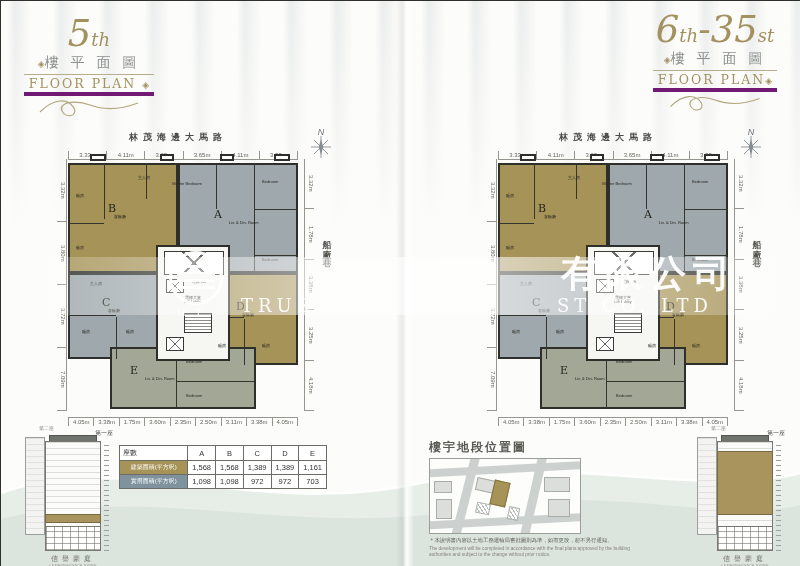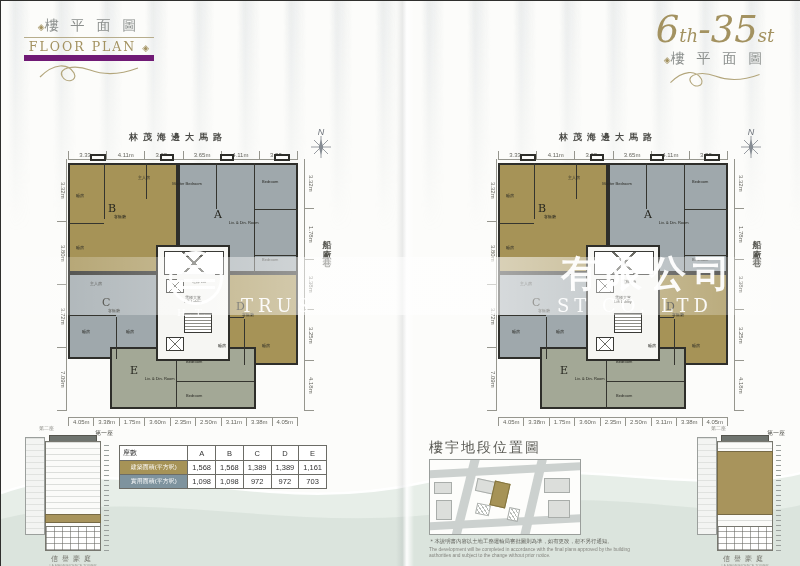--- a/index.html
+++ b/index.html
@@ -14,21 +14,21 @@
   .gutter{position:absolute;left:395px;top:0;width:18px;height:100%;z-index:3;
     background:linear-gradient(90deg,rgba(130,136,140,0),rgba(130,136,140,.16) 35%,rgba(255,255,255,.95) 60%,rgba(130,136,140,0));}
   
   .title{position:absolute;width:160px;text-align:center;z-index:10;}
   .title-l{left:8px;top:14px;} .title-r{left:634px;top:10px;}
   .tnum{font-family:"DejaVu Serif",serif;font-style:italic;color:#a39260;line-height:1;}
   .tn{font-size:37px;} .ts{font-size:18px;}
   .cnrow{margin-top:2px;font-size:14px;color:#8b8f8d;letter-spacing:4px;}
   .orn{font-size:9px;color:#a39260;letter-spacing:0;}
   .enrow{display:inline-block;margin-top:2px;padding:1px 5px;font-family:"DejaVu Serif",serif;
-         font-size:12.5px;letter-spacing:2px;color:#a39260;border-top:1px solid #b7ad8c;border-bottom:6px solid #701a75;}
+         font-size:12.5px;letter-spacing:2px;color:#a39260;border-top:1px solid #b7ad8c;border-bottom:4px solid #701a75;}
   .flourish{margin-top:0;}
   
   .plan{position:absolute;width:300px;height:305px;z-index:10;}
   .plan-l{left:57px;top:136px;} .plan-r{left:487px;top:136px;}
   .street{position:absolute;top:-6px;left:20px;width:200px;text-align:center;
           font-size:9px;font-weight:bold;letter-spacing:5px;color:#4c4c48;}
   .compass{position:absolute;left:250px;top:-10px;}
   .dimrow{position:absolute;display:flex;}
   .dimrow span{flex:1;font-size:6px;color:#66665f;text-align:center;line-height:8px;
                border-right:1px solid #96968e;overflow:hidden;white-space:nowrap;}
@@ -81,21 +81,21 @@
   .tbl-title{text-align:center;font-size:8px;letter-spacing:3px;color:#55554f;margin-bottom:2px;}
   table.areas{width:100%;border-collapse:collapse;background:#fff;border:1px solid #5d5d58;}
   table.areas th,table.areas td{border:1px solid #6c6c66;text-align:center;color:#333;
       font-size:7.5px;padding:2px 1px;font-weight:normal;}
   table.areas .lab0{font-size:7px;text-align:left;padding-left:3px;color:#333;}
   table.areas .lab1{background:#a69357;color:#fff;font-size:6px;}
   table.areas .lab2{background:#7e939e;color:#fff;font-size:6px;}
   table.areas col.c0{width:33%;}
   
   .locmap{position:absolute;left:428px;top:438px;width:220px;z-index:20;}
-  .loc-title{font-size:14px;font-weight:normal;letter-spacing:2px;color:#5a5a54;}
+  .loc-title{font-size:12px;font-weight:bold;letter-spacing:2px;color:#5a5a54;}
   .mapbox{margin-top:2px;width:150px;height:74px;background:#fdfdfb;border:1px solid #9a9e9b;position:relative;overflow:hidden;}
   .road{position:absolute;background:#ccd1cf;}
   .blk{position:absolute;background:#dcdedb;border:1px solid #a9adaa;box-sizing:border-box;}
   .blk.hatch{background:repeating-linear-gradient(45deg,#fff 0 2px,#b9bdb9 2px 3px);}
   .blk.tan{background:#a69357;border-color:#83743f;}
   .disc-cn{margin-top:3px;font-size:9px;color:#5f5f59;transform:scale(.6);transform-origin:0 0;white-space:nowrap;}
   .disc-en{font-size:8px;color:#85857f;line-height:1.3;transform:scale(.6);transform-origin:0 0;width:360px;margin-top:-4px;}
   
   .elev{position:absolute;top:424px;width:96px;height:142px;z-index:20;}
   .elev-l{left:24px;} .elev-r{left:696px;}
@@ -123,34 +123,38 @@
 <div class="page">
   <div class="stripes"></div>
   <svg class="waves" width="800" height="146" viewBox="0 0 800 146">
     <path d="M0,72 C120,28 260,98 420,62 C560,30 690,78 800,52 L800,146 L0,146 Z" fill="#e4ece6" opacity="0.9"></path>
     <path d="M0,98 C150,62 300,118 470,88 C620,62 720,104 800,84 L800,146 L0,146 Z" fill="#d8e2db" opacity="0.85"></path>
     <path d="M0,72 C120,28 260,98 420,62 C560,30 690,78 800,52" stroke="#ffffff" stroke-width="2.5" fill="none" opacity="0.95"></path>
   </svg>
   <div class="gutter"></div>
 
   <div class="title title-l">
+    <div class="tnum">
+      <span class="tn">5</span><span class="ts">th</span><span class="tn"></span><span class="ts"></span>
+    </div>
     <div class="cnrow"><span class="orn">◈</span><span>樓 平 面 圖</span></div>
     <div><span class="enrow"><span>FLOOR PLAN</span> <span class="orn">◈</span></span></div>
     <div class="flourish">
       <svg width="110" height="24" viewBox="0 0 110 24">
           <path d="M6 16 C20 2, 34 2, 40 12 C44 20, 32 23, 28 15 C24 7, 40 3, 56 9 C72 15, 88 13, 104 7" fill="none" stroke="#b3a67c" stroke-width="1.2"></path>
         </svg>
     </div>
   </div>
 
   <div class="title title-r">
     <div class="tnum">
       <span class="tn">6</span><span class="ts">th</span><span class="tn">-35</span><span class="ts">st</span>
     </div>
     <div class="cnrow"><span class="orn">◈</span><span>樓 平 面 圖</span></div>
+    <div><span class="enrow"><span>FLOOR PLAN</span><span class="orn">◈</span></span></div>
     <div class="flourish">
       <svg width="100" height="22" viewBox="0 0 110 24">
           <path d="M6 16 C20 2, 34 2, 40 12 C44 20, 32 23, 28 15 C24 7, 40 3, 56 9 C72 15, 88 13, 104 7" fill="none" stroke="#b3a67c" stroke-width="1.2"></path>
         </svg>
     </div>
   </div>
 
   <div class="plan plan-l">
     <div class="street">林茂海邊大馬路</div>
     <div class="compass">

